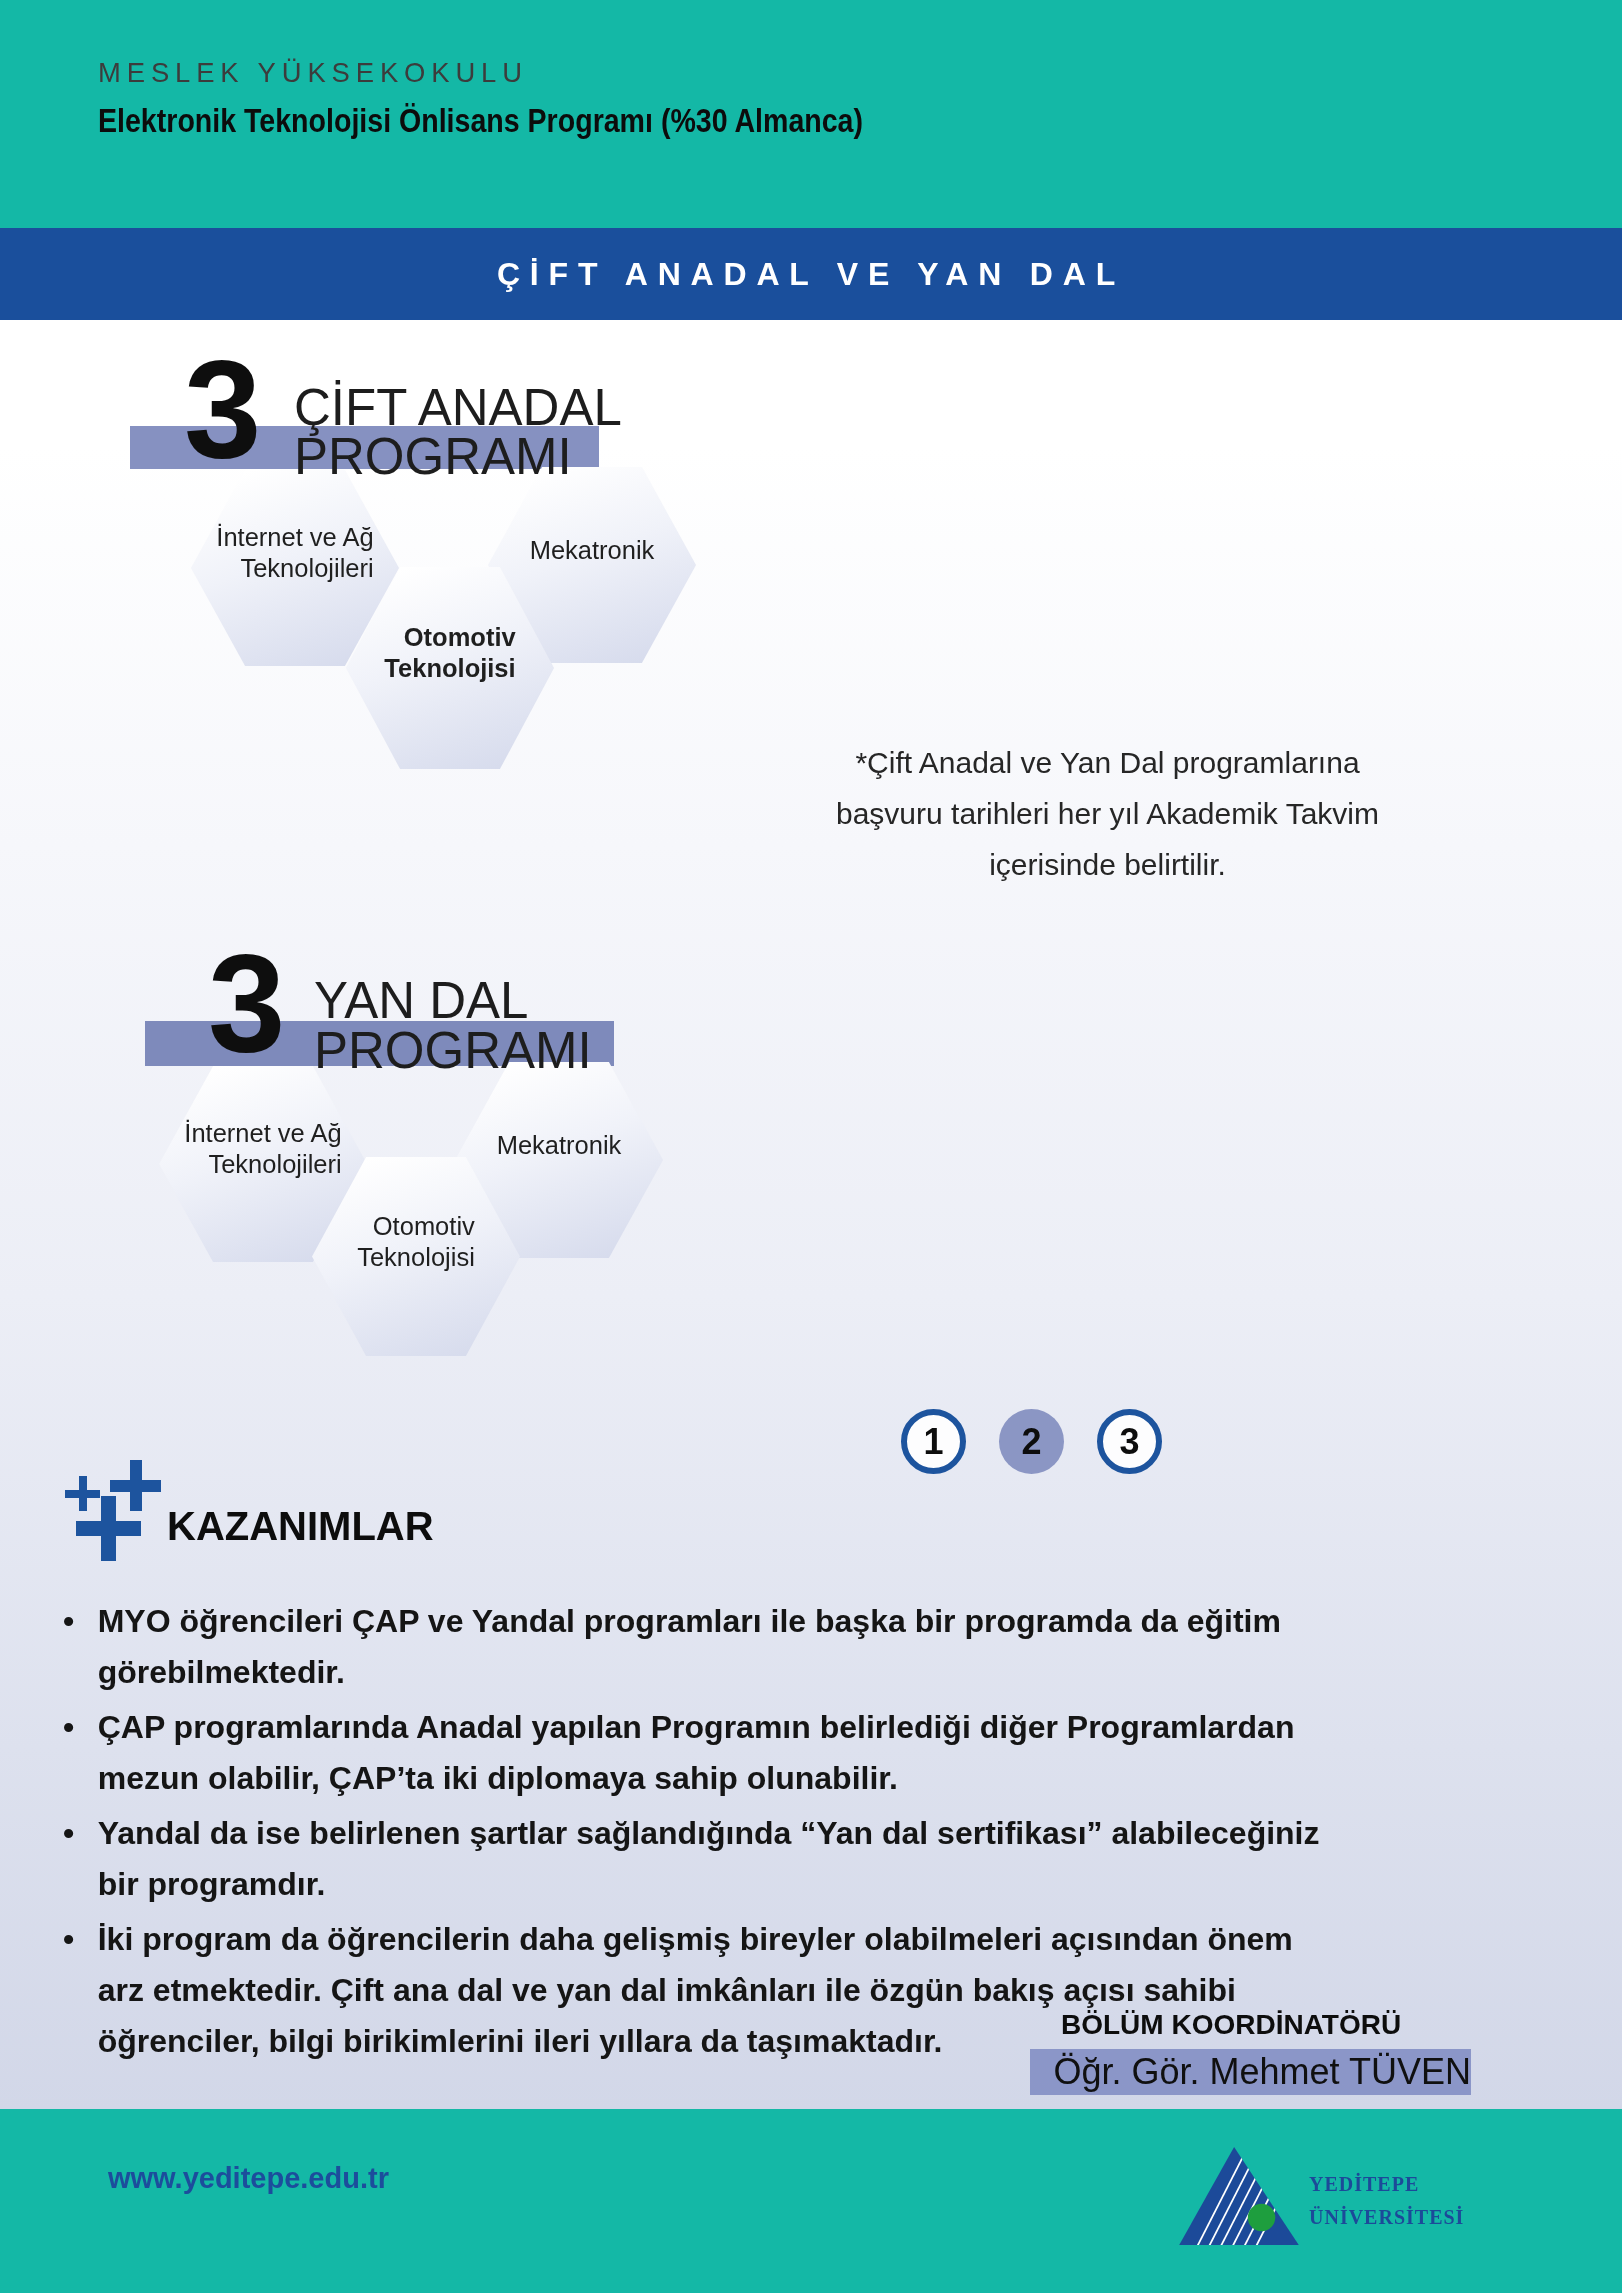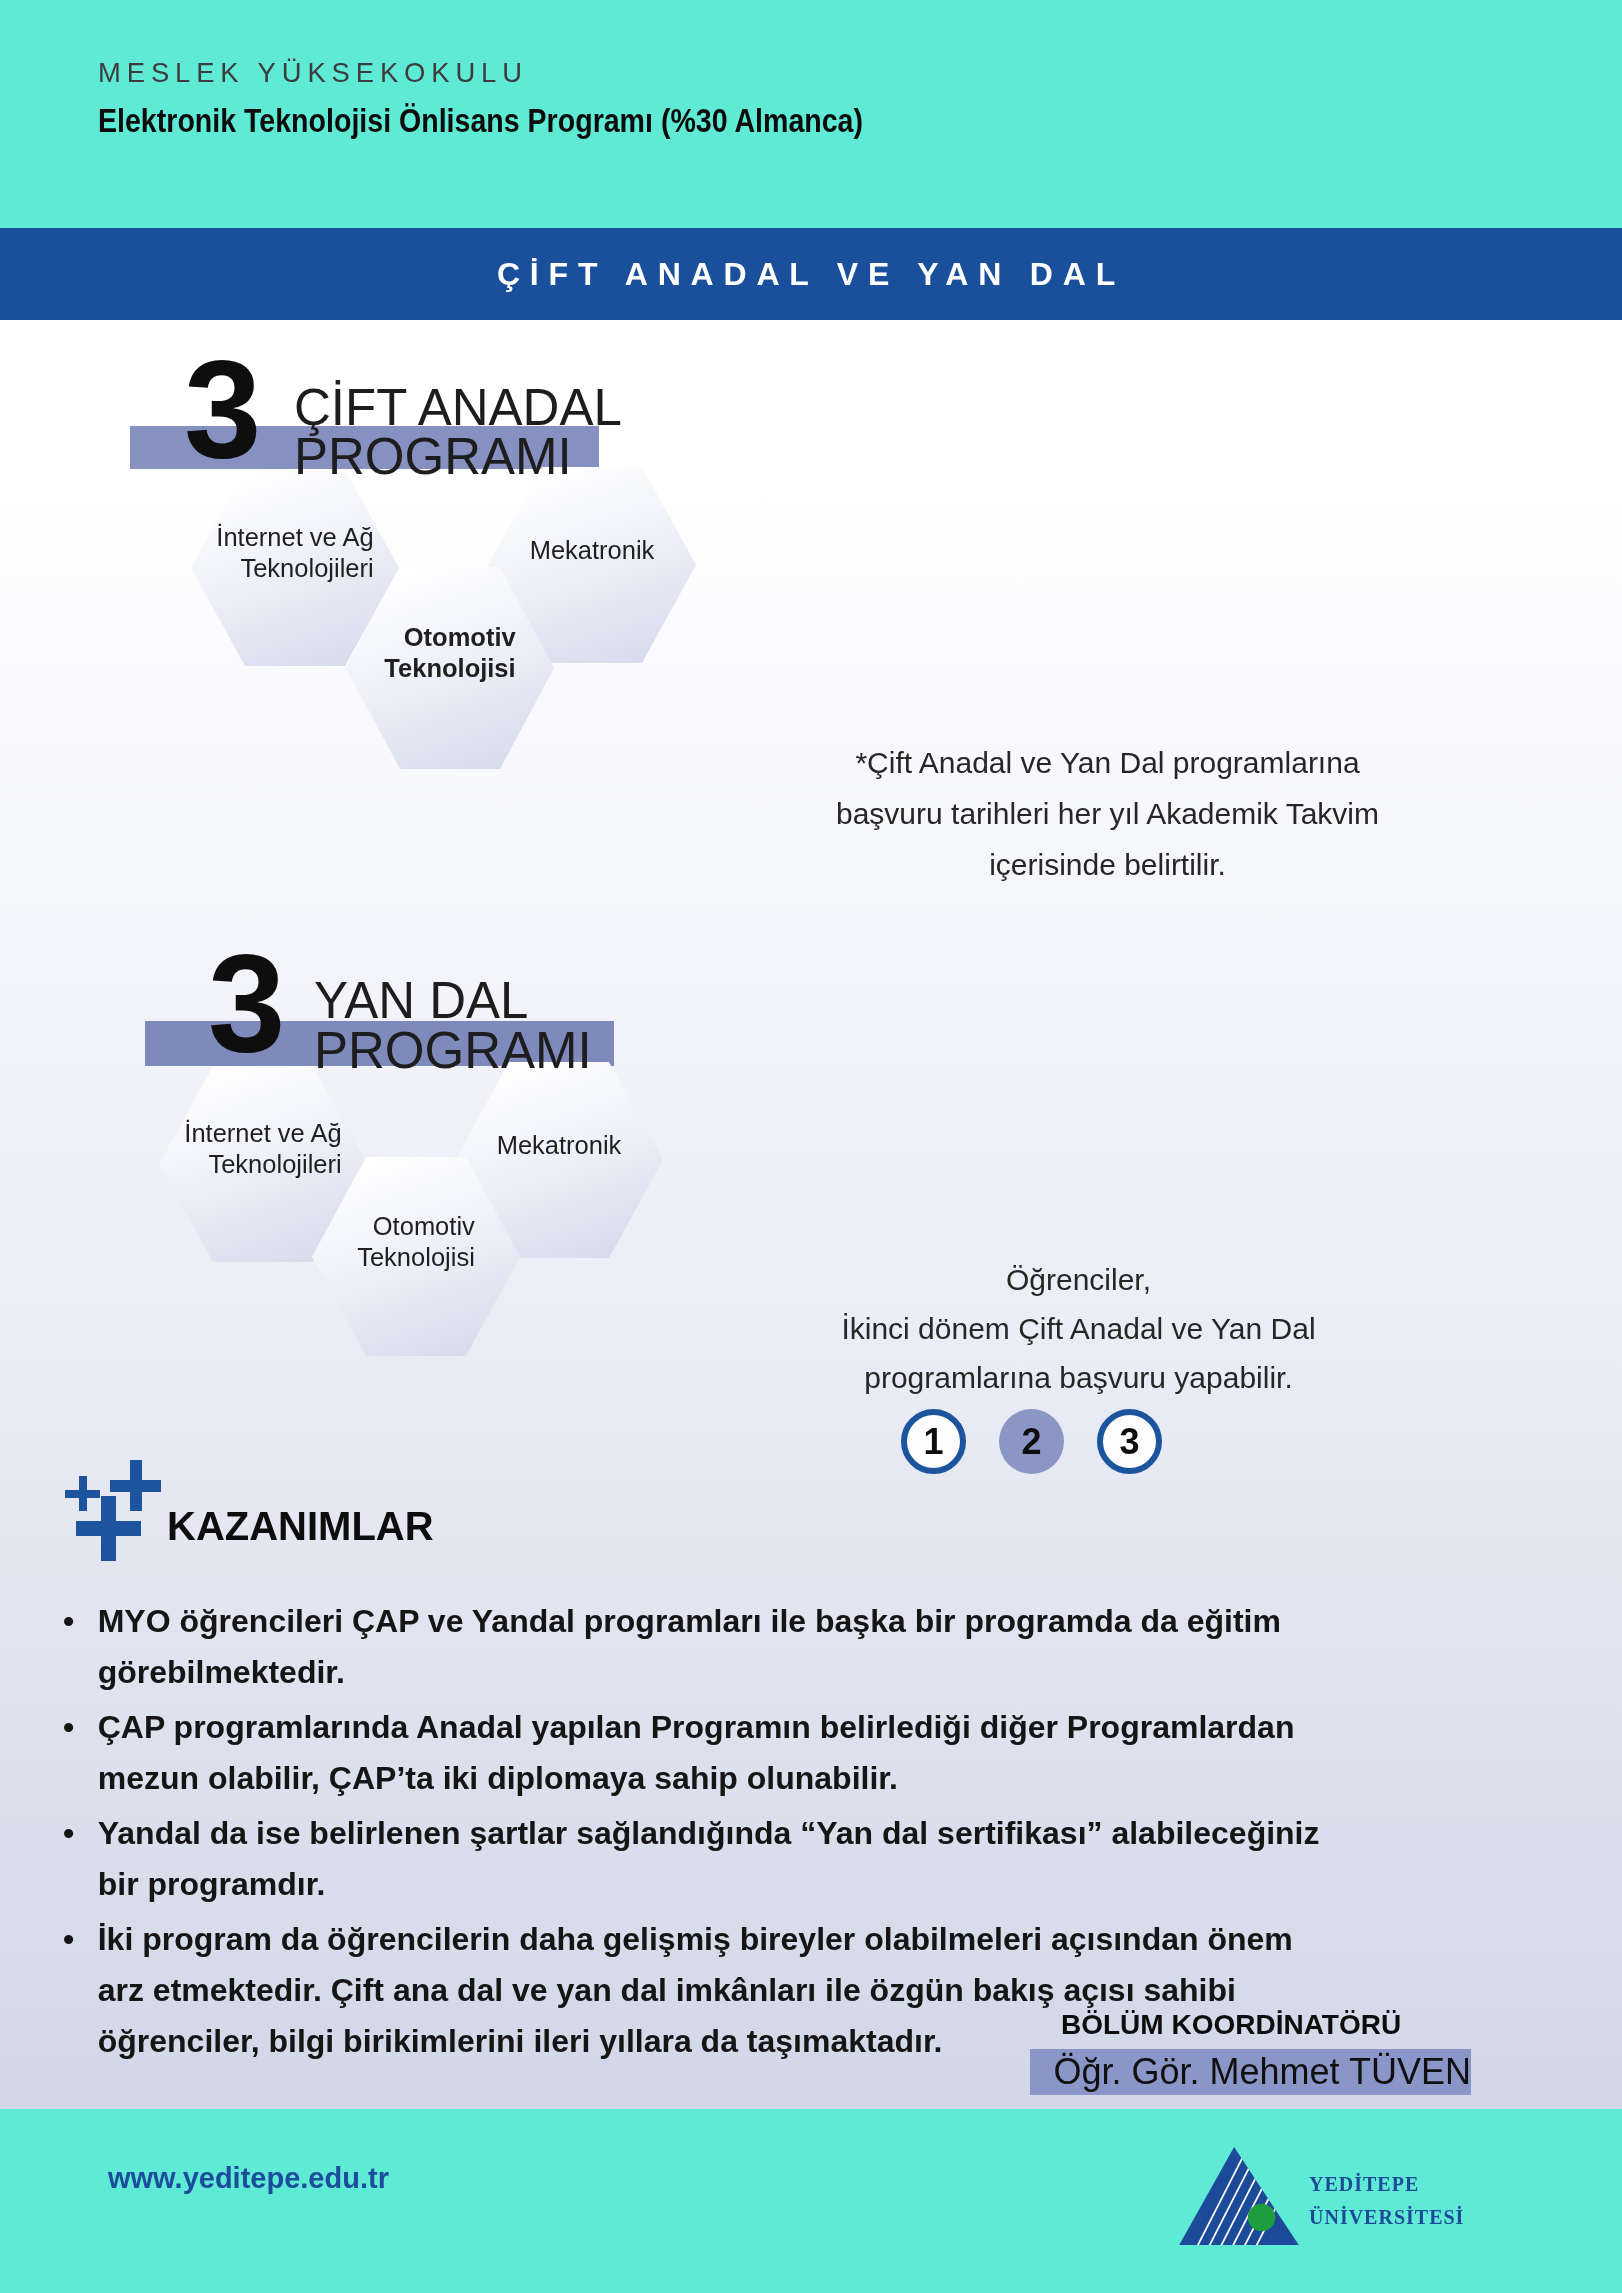--- a/index.html
+++ b/index.html
@@ -1,18 +1,18 @@
 <!DOCTYPE html>
 <html><head>
 <meta charset="utf-8">
 <style>
   * { margin:0; padding:0; box-sizing:border-box; }
   html,body { background:#ffffff; }
   .page {
-    position:relative; width:1622px; height:2294px; background:#5eead4;
+    position:relative; width:1622px; height:2294px; background:#14b8a6;
     font-family:"Liberation Sans", sans-serif; overflow:hidden; margin:0 auto;padding-left:16px;
   }
   .bg-gradient {
     position:absolute; left:0; top:303px; width:1622px; height:1806px;
     background:linear-gradient(180deg,#ffffff 0%,#ffffff 8%,#f6f7fb 30%,#eceef6 55%,#dde1ee 80%,#d2d7e8 100%);
   }
   
   .school-name { position:absolute; left:98px; top:57px; font-size:27.4px; letter-spacing:5.9px; color:#3c3c3c; }
   .program-title { position:absolute; left:98px; top:101px; font-size:34px; font-weight:bold; color:#0c0c0c;
                    transform:scaleX(0.84); transform-origin:left top; white-space:nowrap; }
@@ -127,23 +127,20 @@
 Teknolojileri</span>
   </div>
   <div class="hex h2b">
     <span>Mekatronik</span>
   </div>
   <div class="hex h2c front">
     <span>Otomotiv
 Teknolojisi</span>
   </div>
 
-  <div class="note n2">Öğrenciler,
-İkinci dönem Çift Anadal ve Yan Dal
-programlarına başvuru yapabilir.</div>
 
   <div class="steps">
     <div class="step-circle">1</div>
     <div class="step-circle filled">2</div>
     <div class="step-circle">3</div>
   </div>
 
   <div class="plus plus-sm"></div>
   <div class="plus plus-md"></div>
   <div class="plus plus-lg"></div>

